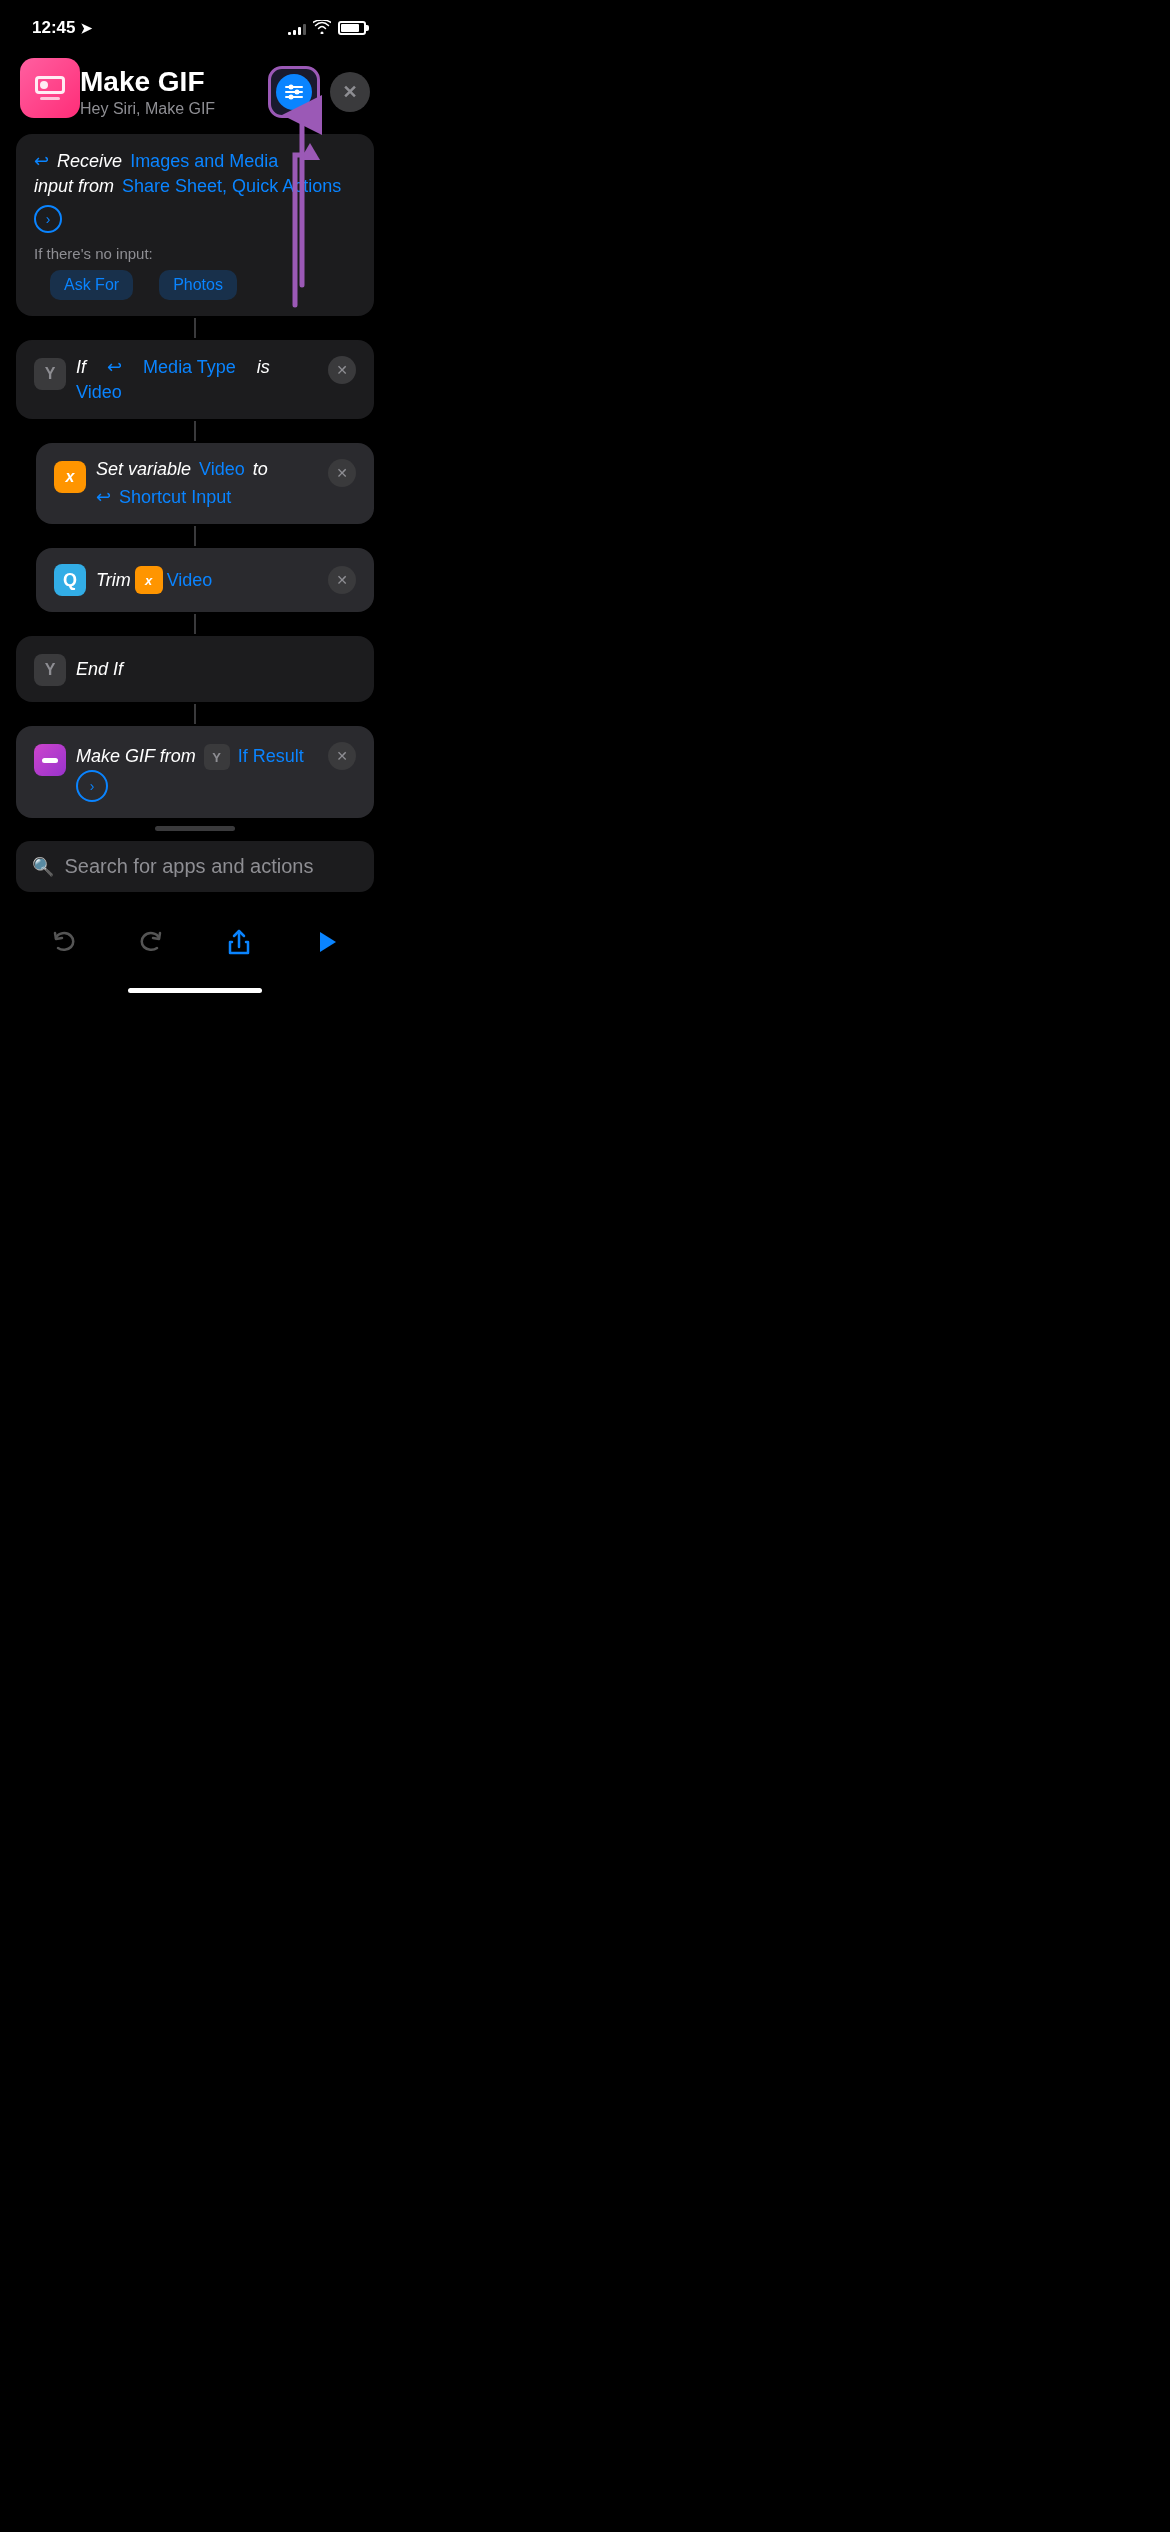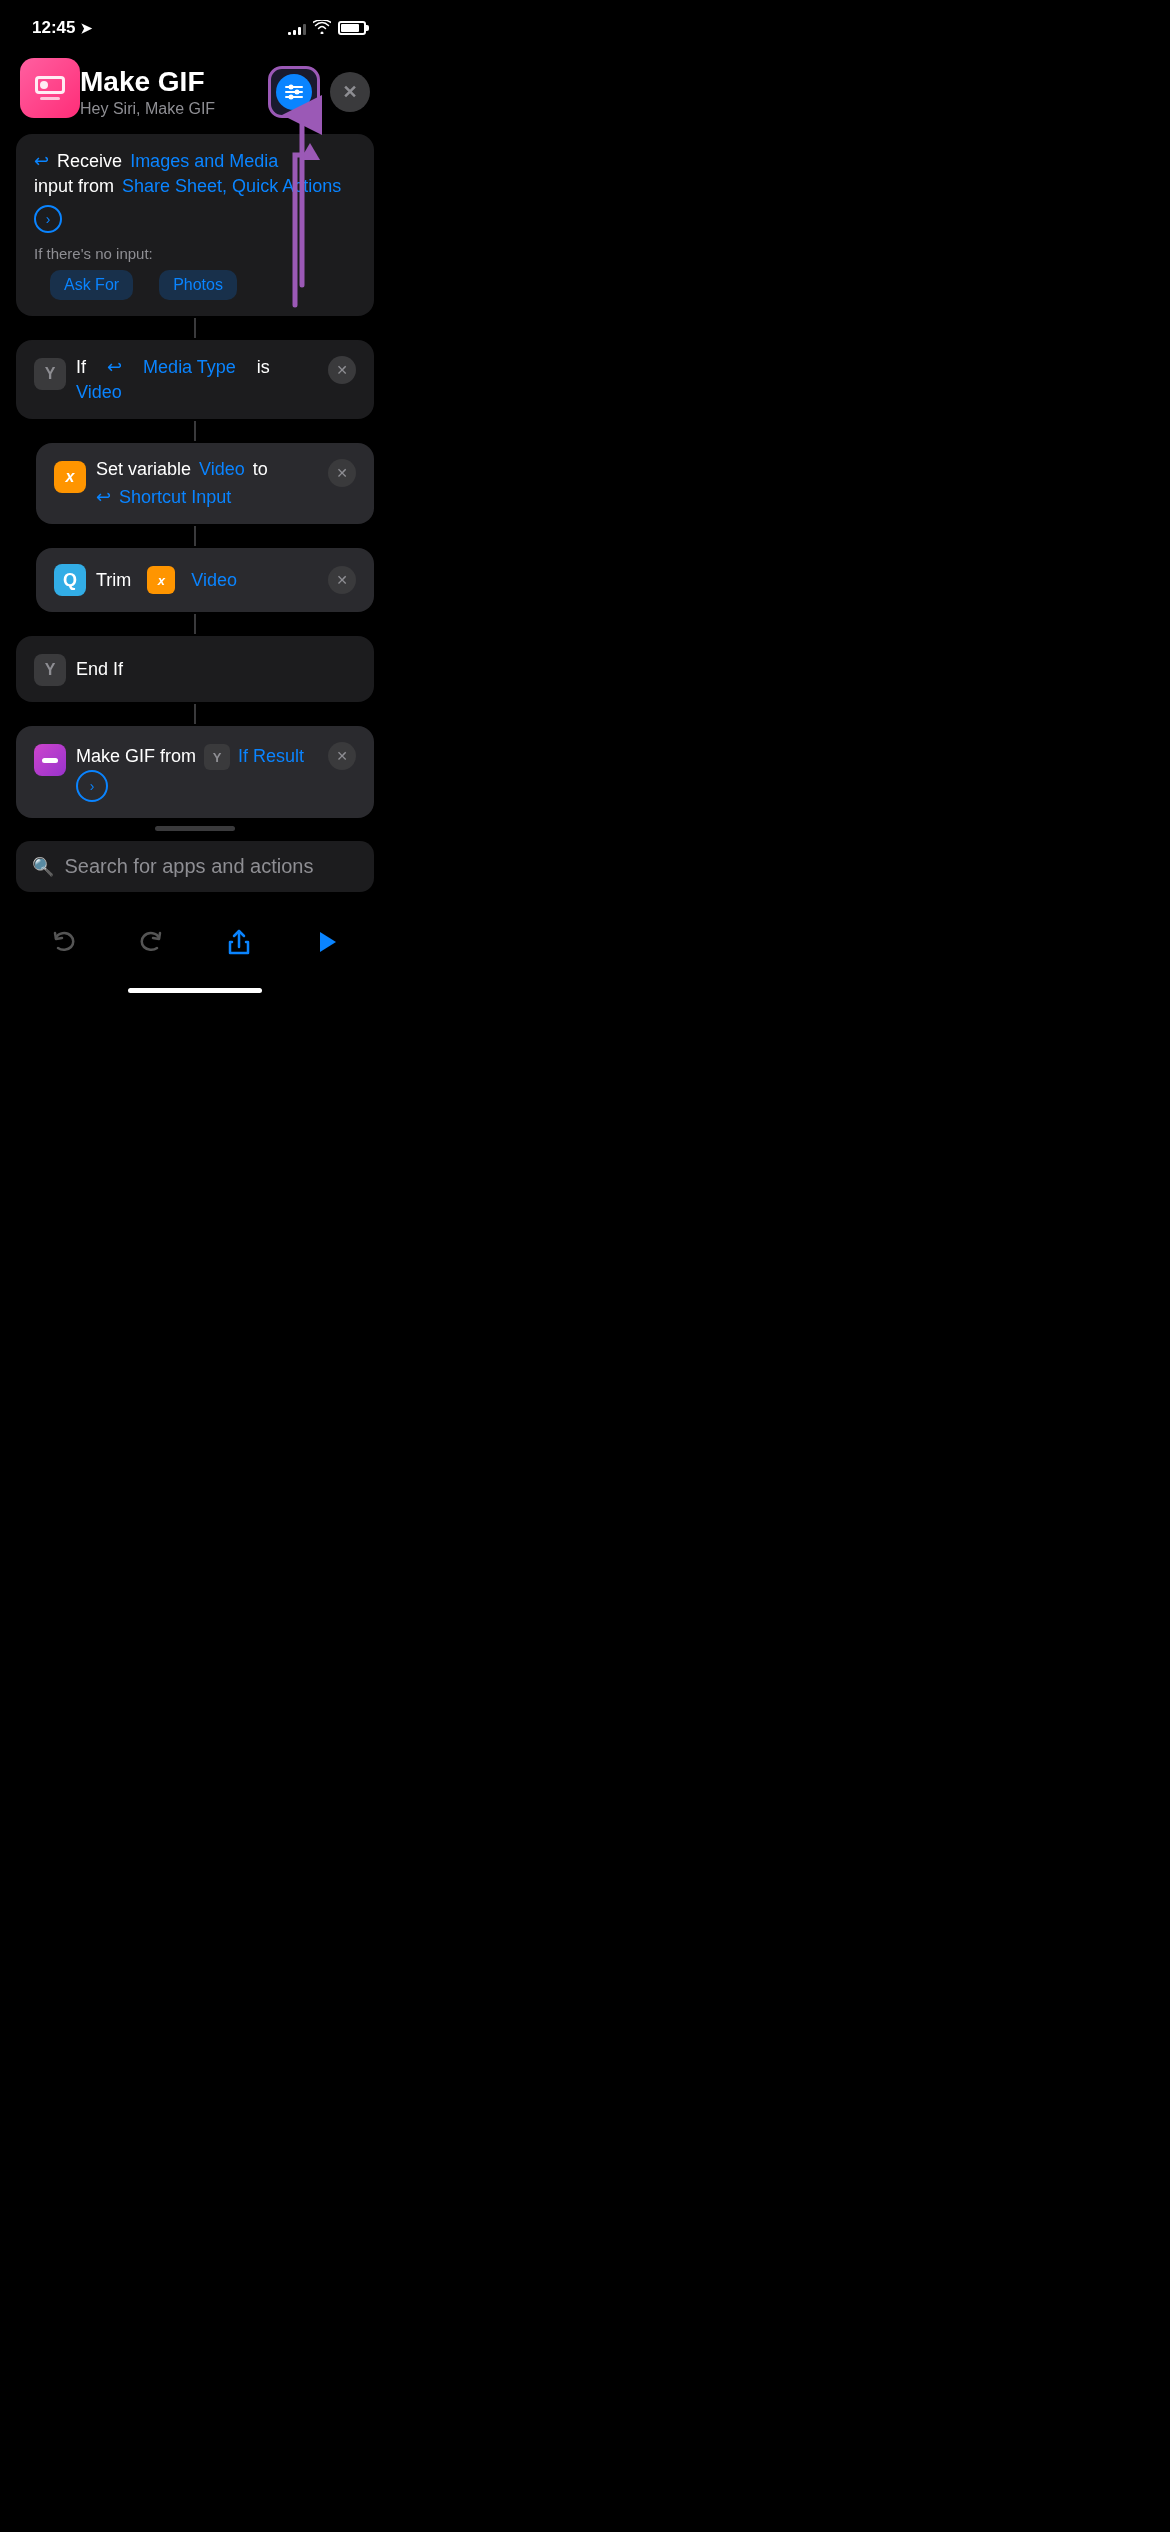--- a/index.html
+++ b/index.html
@@ -185,20 +185,21 @@
       margin-bottom: 12px;
     }
     .receive-icon {
       font-size: 18px;
       color: #0a84ff;
     }
     .text-white {
       color: #fff;
       font-size: 18px;
       font-weight: 500;
+      font-style: italic;
     }
     .text-blue {
       color: #0a84ff;
       font-size: 18px;
       font-weight: 500;
     }
     .circle-btn {
       width: 28px;
       height: 28px;
       border-radius: 50%;
@@ -347,21 +348,21 @@
     }
     .q-text {
       color: #fff;
       font-size: 18px;
       font-weight: 700;
     }
     .trim-content {
       flex: 1;
       display: flex;
       align-items: center;
-      gap: 16px;
+      gap: 4px;
     }
     .orange-x-badge {
       width: 28px;
       height: 28px;
       border-radius: 6px;
       background: #ff9500;
       display: flex;
       align-items: center;
       justify-content: center;
     }

